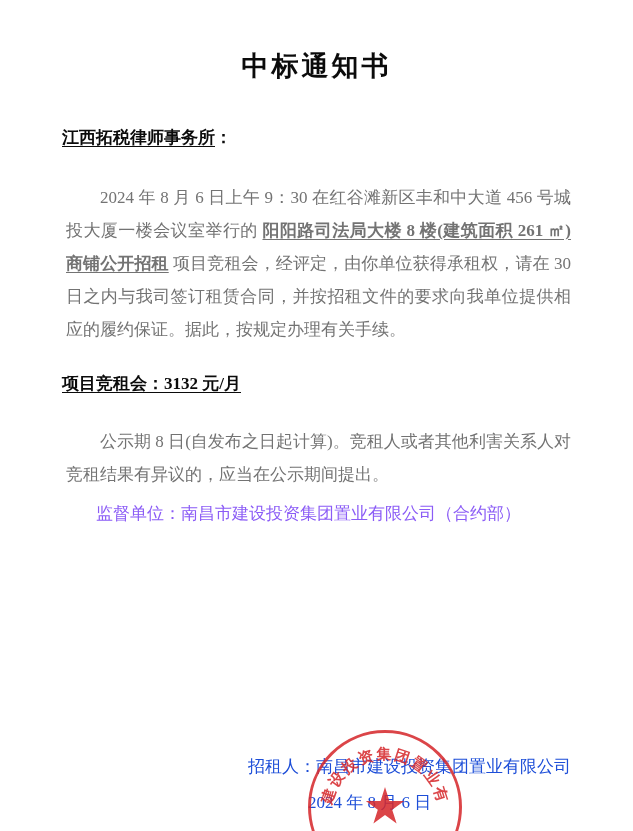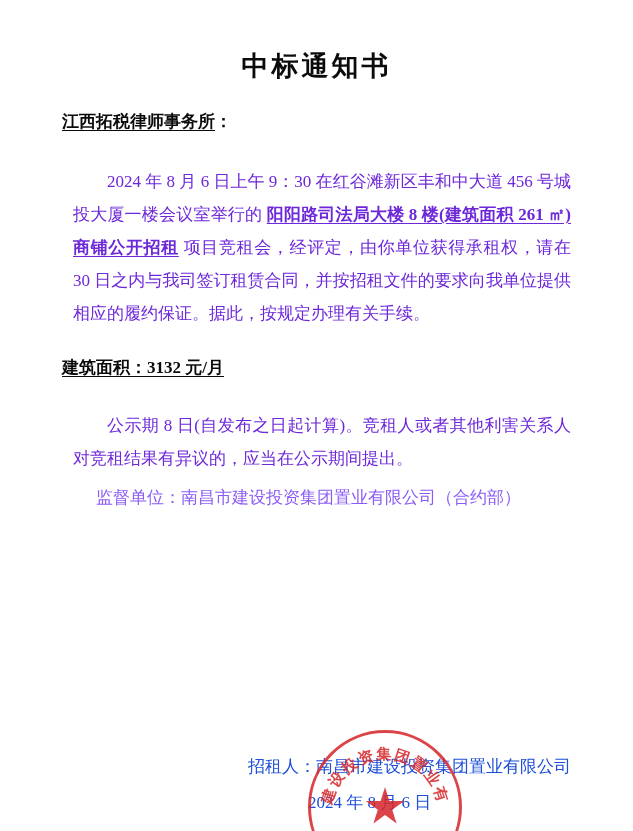--- a/index.html
+++ b/index.html
@@ -21,43 +21,43 @@
     height: 831px;
     box-sizing: border-box;
     padding: 0 62px;
   }
   .doc-title {
     text-align: center;
     font-size: 27px;
     font-weight: 700;
     letter-spacing: 3px;
     margin-top: 48px;
-    margin-bottom: 26px;
+    margin-bottom: 42px;
     color: #0b0b0b;
   }
   .recipient {
     font-size: 17px;
     font-weight: 700;
     margin-bottom: 32px;
     color: #0b0b0b;
   }
   .recipient .name {
     text-decoration: underline;
     text-underline-offset: 3px;
   }
   .recipient .colon {
     text-decoration: none;
   }
   p.body-par {
     font-size: 17px;
     line-height: 33px;
     text-indent: 34px;
-    margin: 0 0 6px 11px;
+    margin: 0 0 6px 4px;
     text-align: justify;
-    color: #6d28d9;
+    color: #737373;
   }
   .u-bold {
     font-weight: 700;
     text-decoration: underline;
     text-underline-offset: 3px;
   }
   .result-line {
     font-size: 17px;
     font-weight: 700;
     margin-top: 26px;
@@ -151,21 +151,21 @@
 
   <div class="recipient">
     <span class="name">江西拓税律师事务所</span><span class="colon">：</span>
   </div>
 
   <p class="body-par">
     <span>2024 年 8 月 6 日上午 9：30 在红谷滩新区丰和中大道 456 号城投大厦一楼会议室举行的 </span><span class="u-bold">阳阳路司法局大楼 8 楼(建筑面积 261 ㎡) 商铺公开招租</span><span> 项目竞租会，经评定，由你单位获得承租权，请在 30 日之内与我司签订租赁合同，并按招租文件的要求向我单位提供相应的履约保证。据此，按规定办理有关手续。</span>
   </p>
 
   <div class="result-line">
-    <span class="label">建筑面积：</span><span class="value">3132 元/月</span>
+    <span class="label">项目竞租会：</span><span class="value">3132 元/月</span>
   </div>
 
   <div class="notice-block">
     <p class="body-par">公示期 8 日(自发布之日起计算)。竞租人或者其他利害关系人对竞租结果有异议的，应当在公示期间提出。</p>
     <p class="plain-line indent-1">监督单位：南昌市建设投资集团置业有限公司（合约部）</p>
   </div>
 
   <div class="signature">
     <div class="sig-line">招租人：南昌市建设投资集团置业有限公司</div>
     <div class="sig-line sig-date">2024 年 8 月 6 日</div>

